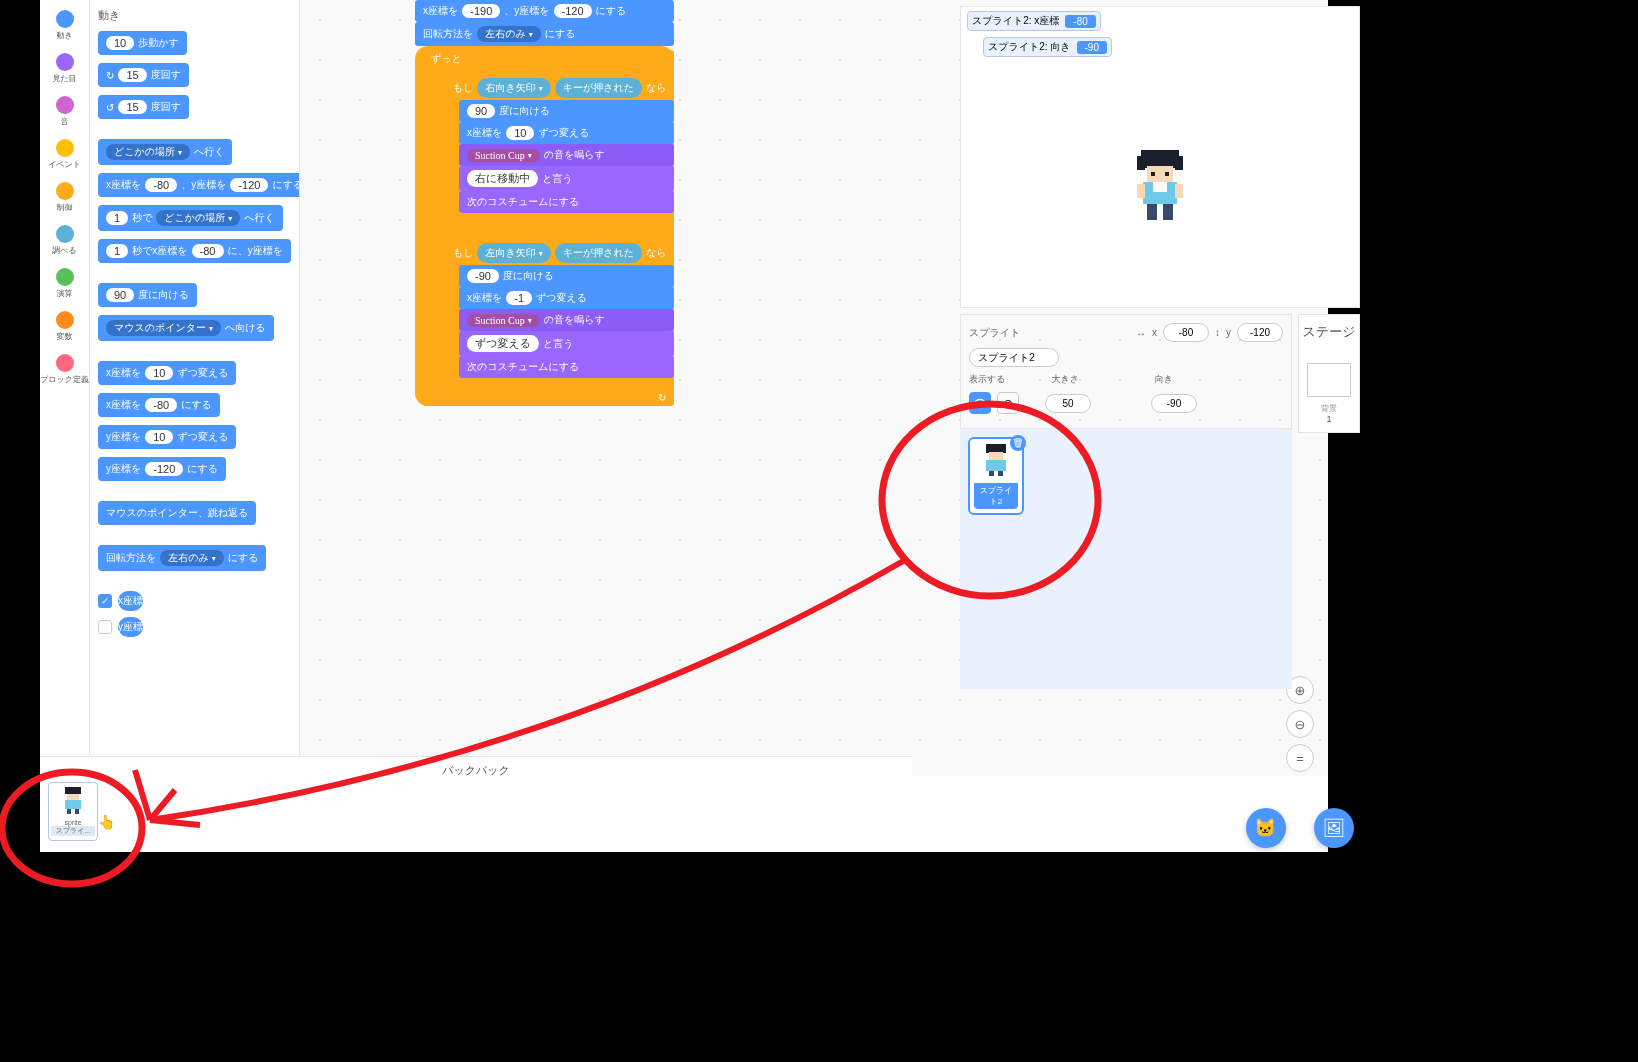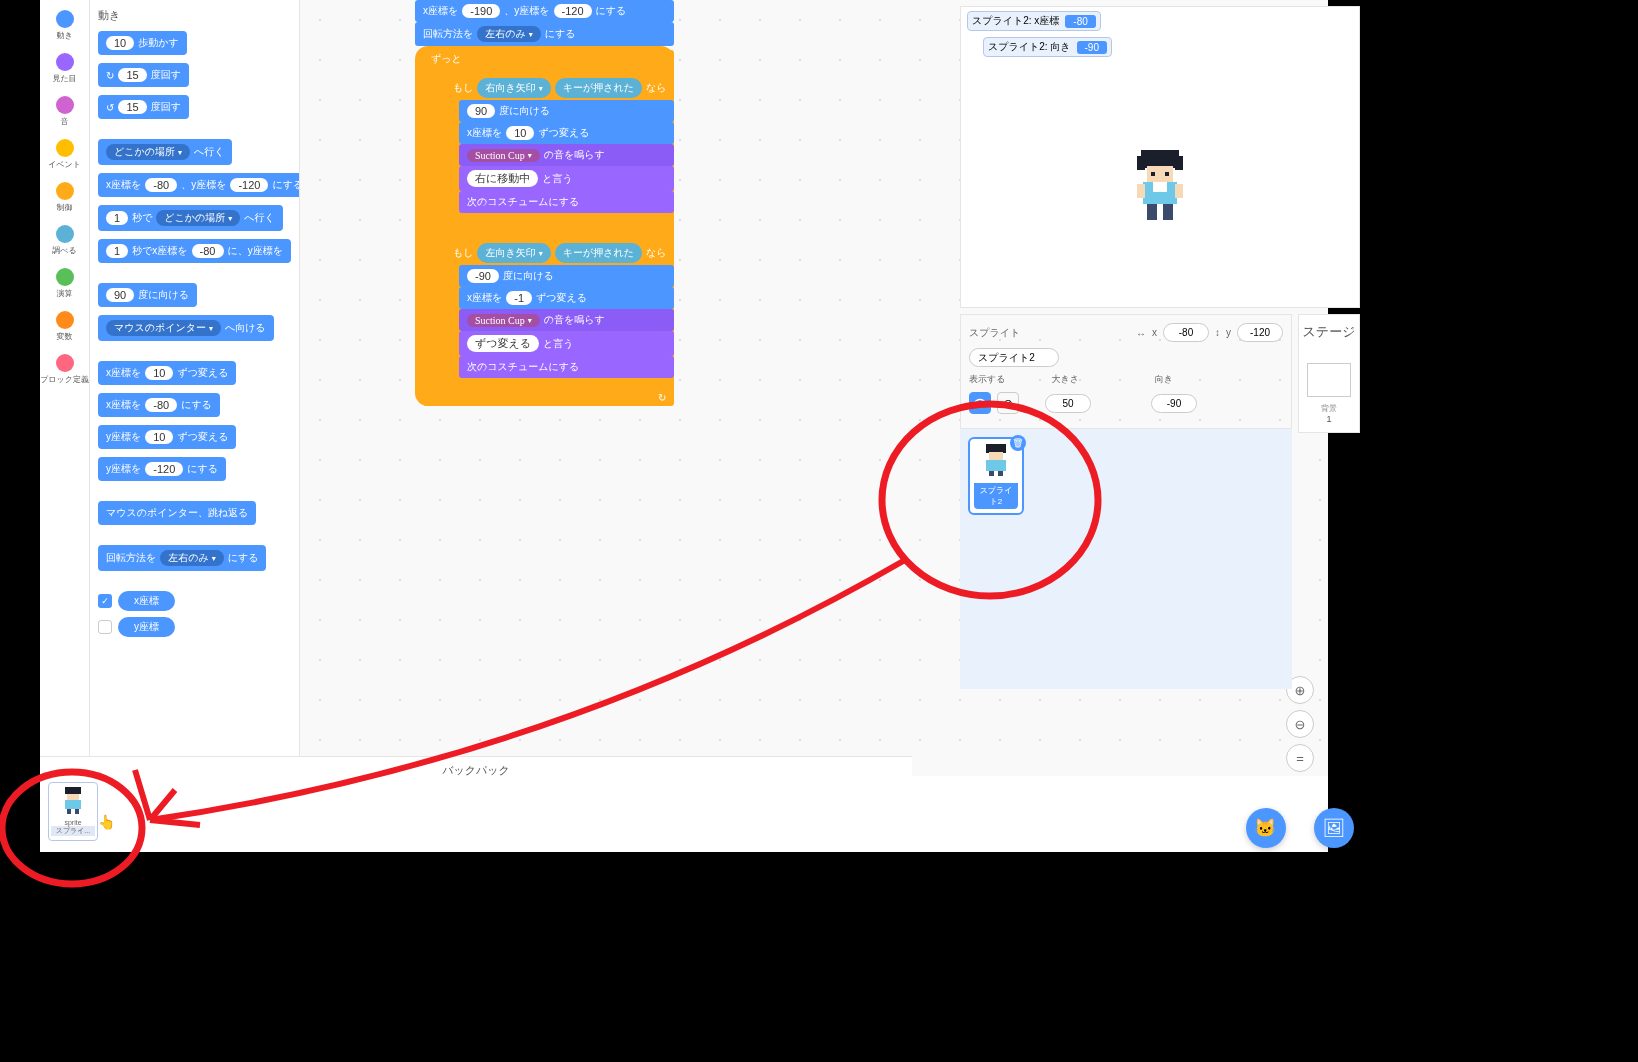--- a/index.html
+++ b/index.html
@@ -15,21 +15,21 @@
   
   .palette { width: 210px; background: #fff; border-right: 1px solid #e5e5e5; padding: 8px; overflow: hidden; }
   .palette-header { font-size: 11px; color: #555; margin-bottom: 8px; }
   .block { border-radius: 4px; padding: 5px 8px; margin-bottom: 8px; font-size: 10px; color: #fff; display: inline-flex; align-items: center; gap: 4px; white-space: nowrap; }
   .motion-bg { background: #4c97ff; }
   .pill { background: #fff; color: #333; border-radius: 10px; padding: 1px 8px; font-size: 11px; display: inline-block; }
   .dd { background: #3373cc; border-radius: 10px; padding: 1px 8px; font-size: 10px; display: inline-flex; align-items: center; gap:3px;font-family:Liberation Serif, serif;}
   .dd::after{content:"▾";font-size:8px;}
   .checkbox{width:14px;height:14px;background:#4c97ff;border-radius:3px;display:inline-flex;align-items:center;justify-content:center;color:#fff;font-size:9px;}
   .checkbox.empty{background:#fff;border:1px solid #ccc;}
-  .reporter{border-radius:10px;padding:3px 16px;font-size:10px;color:#fff;display:inline-flex;align-items:center;gap:4px;}
+  .reporter{border-radius:10px;padding:3px 0;font-size:10px;color:#fff;display:inline-flex;align-items:center;gap:4px;}
   
   
   .workspace { flex: 1; background: #f9f9f9; position: relative; background-image: radial-gradient(#ddd 1px, transparent 1px); background-size: 40px 40px; }
   .script { position: absolute; left: 115px; top: 0; }
   .stack-block { border-radius: 3px; padding: 4px 8px; font-size: 10px; color: #fff; display: flex; align-items: center; gap: 4px; margin-bottom: 0; white-space: nowrap; min-height:22px;}
   .control-bg { background: #ffab19; }
   .sound-bg { background: #8b5cf6; }
   .looks-bg { background: #9966ff; }
   .sensing-dd { background: #5cb1d6; border-radius:10px; padding:3px 8px; display:inline-flex; align-items:center; gap:3px;}
   .sensing-dd::after{content:"▾";font-size:8px;}

